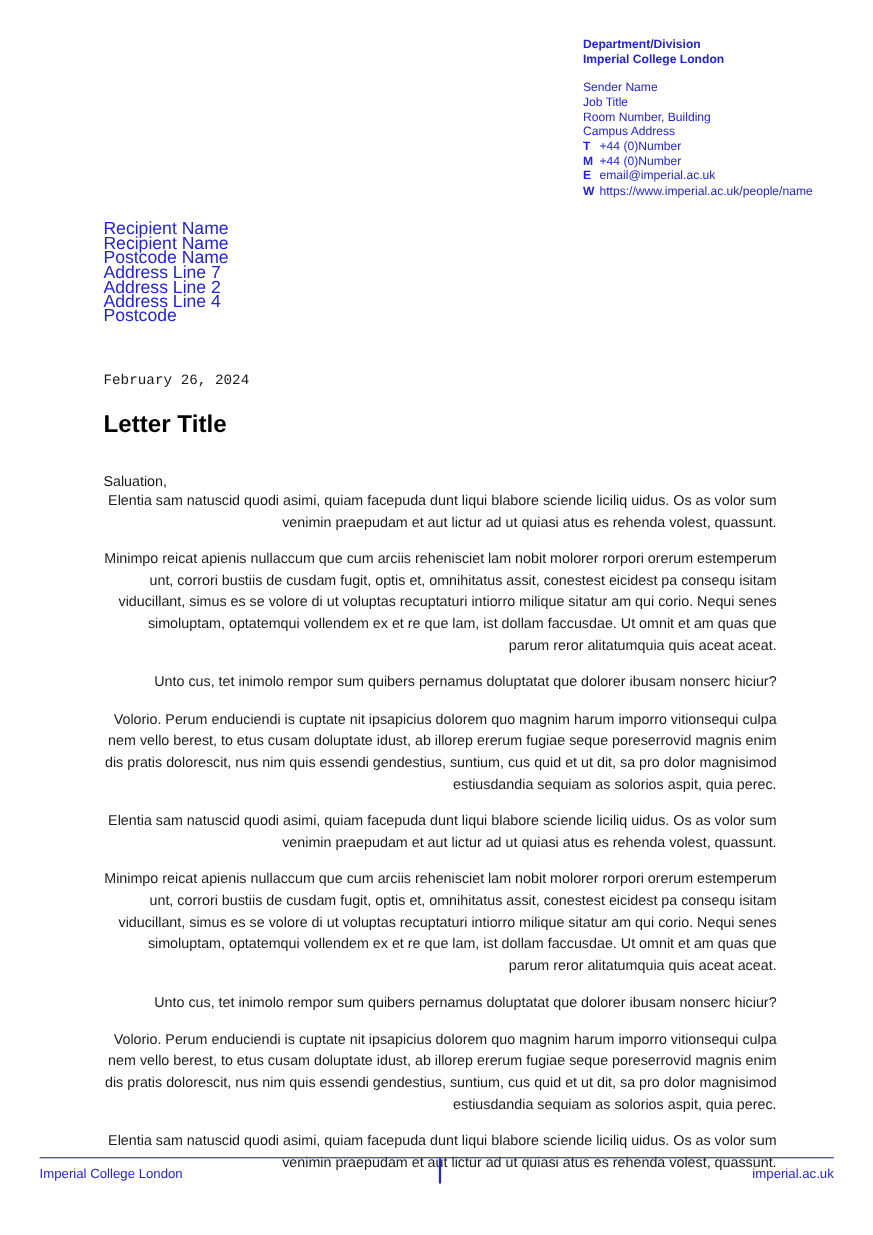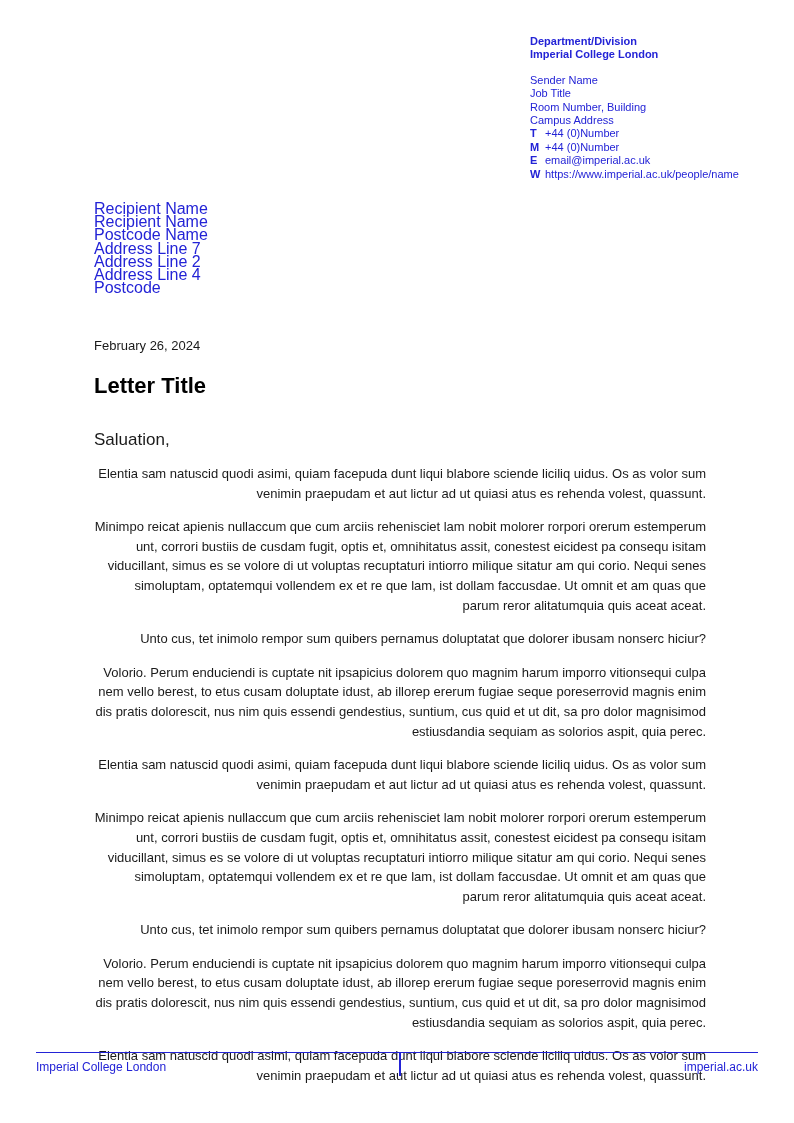--- a/index.html
+++ b/index.html
@@ -59,28 +59,28 @@
     line-height: 13.2px;
   }
   
   .content {
     position: absolute;
     left: 94px;
     top: 338px;
     width: 612px;
     color: var(--ink);
   }
-  .date { font-size: 13px; margin-bottom: 20px; }
+  .date { font-size: 13px; margin-bottom: 20px; font-family: Liberation Mono, monospace; }
   .title {
     font-size: 22px;
     font-weight: 700;
     color: #000;
     margin-bottom: 31px;
   }
-  .salutation { font-size: 17px; margin-bottom: 14px; }
+  .salutation { font-size: 13px; }
   .content p {
     font-size: 13px;
     line-height: 19.6px;
     margin-bottom: 14px;
     text-align: right;
   }
   
   .footer {
     position: absolute;
     left: 36px;

